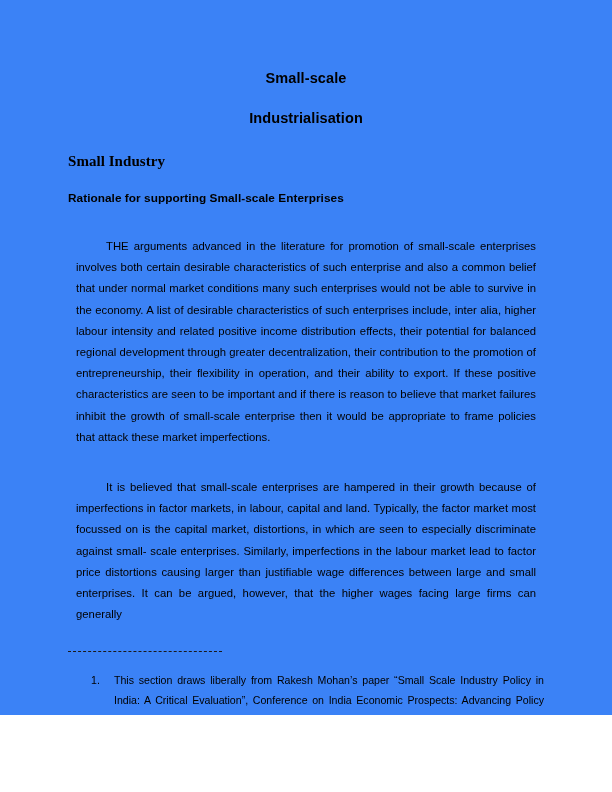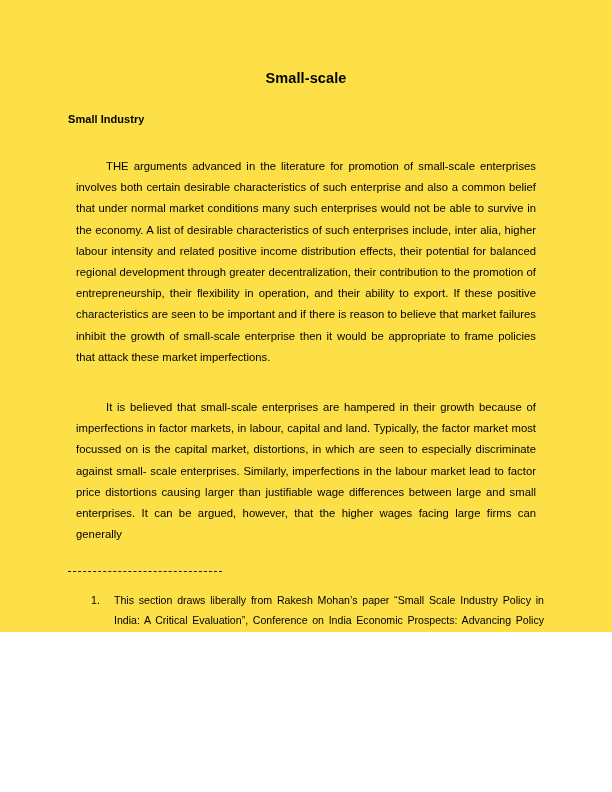--- a/index.html
+++ b/index.html
@@ -10,22 +10,22 @@
   body {
     width: 612px;
     height: 792px;
     font-family: "Liberation Sans", sans-serif;
     color: #000000;
     -webkit-font-smoothing: antialiased;
   }
   .page {
     position: relative;
     width: 612px;
-    height: 632px;
-    background: #fde047;
+    height: 715px;
+    background: #3b82f6;
     box-sizing: border-box;
     overflow: hidden;
   }
   .content {
     position: absolute;
     left: 68px;
     top: 0;
     width: 476px;
   }
 
@@ -36,26 +36,27 @@
     text-align: center;
     letter-spacing: 0.1px;
     margin: 0;
     padding: 0;
   }
   #title-line-1 { padding-top: 70px; }
   #title-line-2 { padding-top: 24px; }
 
   
   .section-heading {
-    font-size: 11px;
+    font-size: 15px;
     font-weight: bold;
     text-align: left;
     margin: 0;
     padding-top: 27px;
     letter-spacing: 0.05px;
+    font-family: Liberation Serif, serif;
   }
   .sub-heading {
     font-size: 11.8px;
     font-weight: bold;
     text-align: left;
     margin: 0;
     padding-top: 21px;
     letter-spacing: 0.05px;
   }
 
@@ -105,23 +106,25 @@
   }
 </style>
 </head>
 <body>
 
 <div class="page">
   <div class="content">
 
     <h1 class="doc-title" id="title-line-1">Small-scale</h1>
 
+    <h1 class="doc-title" id="title-line-2">Industrialisation</h1>
 
     <h2 class="section-heading">Small Industry</h2>
 
+    <h3 class="sub-heading">Rationale for supporting Small-scale Enterprises</h3>
 
     <p class="body-par" id="par-1">THE arguments advanced in the literature for promotion of small-scale enterprises involves both certain desirable characteristics of such enterprise and also a common belief that under normal market conditions many such enterprises would not be able to survive in the economy. A list of desirable characteristics of such enterprises include, inter alia, higher labour intensity and related positive income distribution effects, their potential for balanced regional development through greater decentralization, their contribution to the promotion of entrepreneurship, their flexibility in operation, and their ability to export. If these positive characteristics are seen to be important and if there is reason to believe that market failures inhibit the growth of small-scale enterprise then it would be appropriate to frame policies that attack these market imperfections.</p>
 
     <p class="body-par" id="par-2">It is believed that small-scale enterprises are hampered in their growth because of imperfections in factor markets, in labour, capital and land. Typically, the factor market most focussed on is the capital market, distortions, in which are seen to especially discriminate against small- scale enterprises. Similarly, imperfections in the labour market lead to factor price distortions causing larger than justifiable wage differences between large and small enterprises. It can be argued, however, that the higher wages facing large firms can generally</p>
 
     <div class="footnote-rule"></div>
 
     <ol class="footnote-list">
       <li class="footnote-item">
         <span class="footnote-marker">1.</span>

